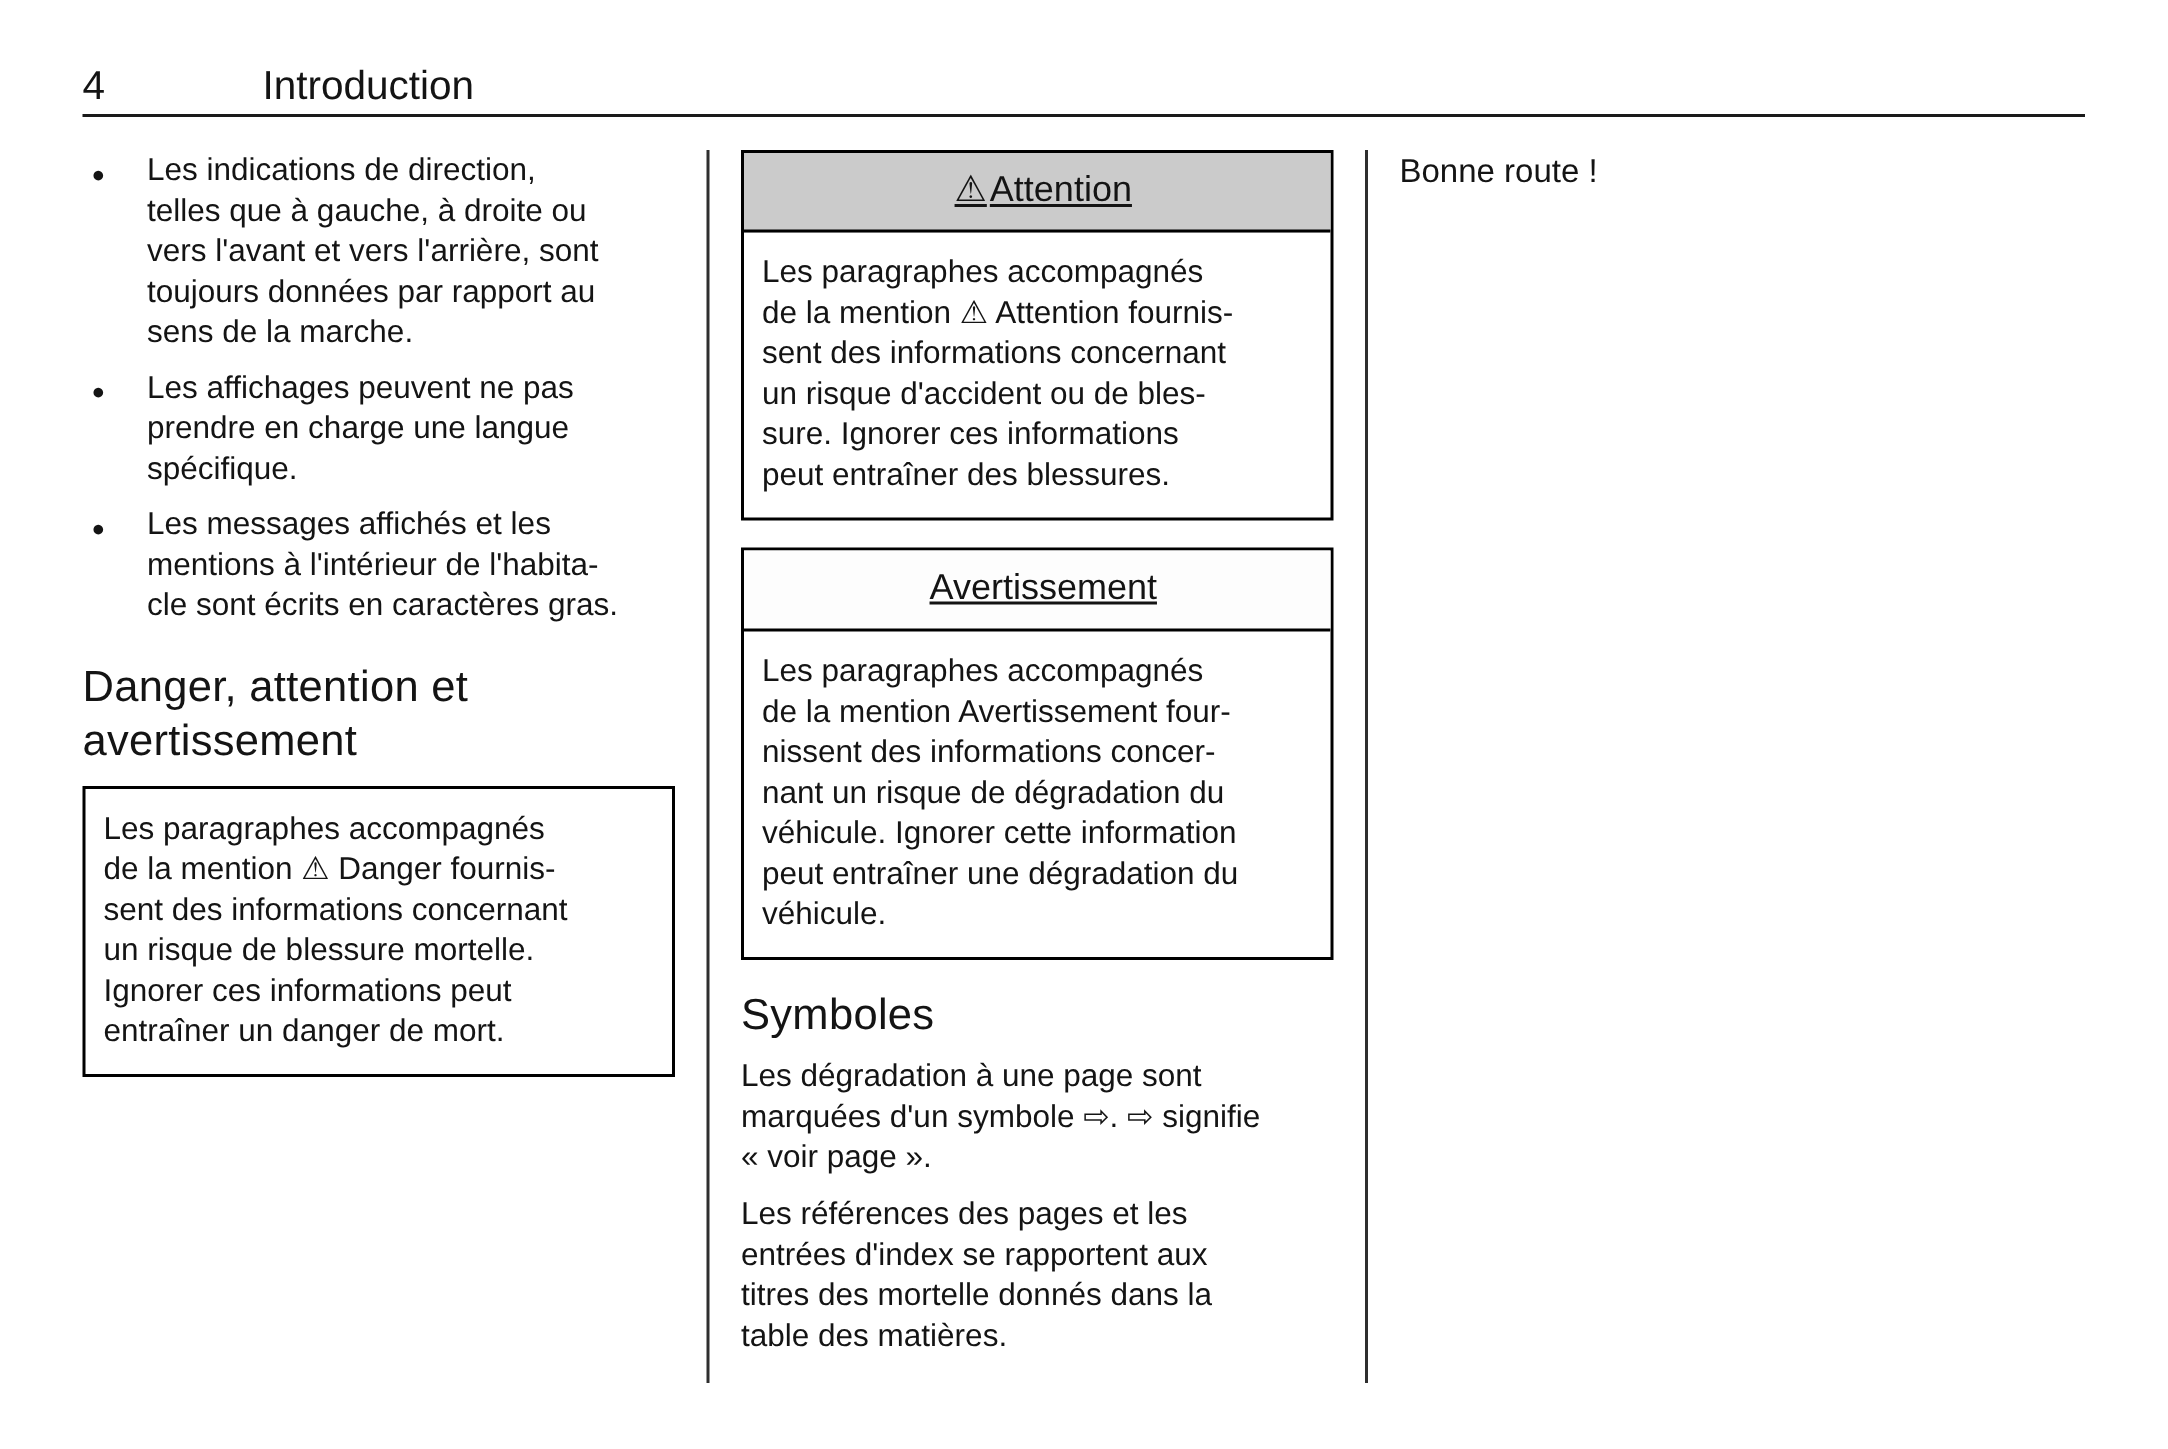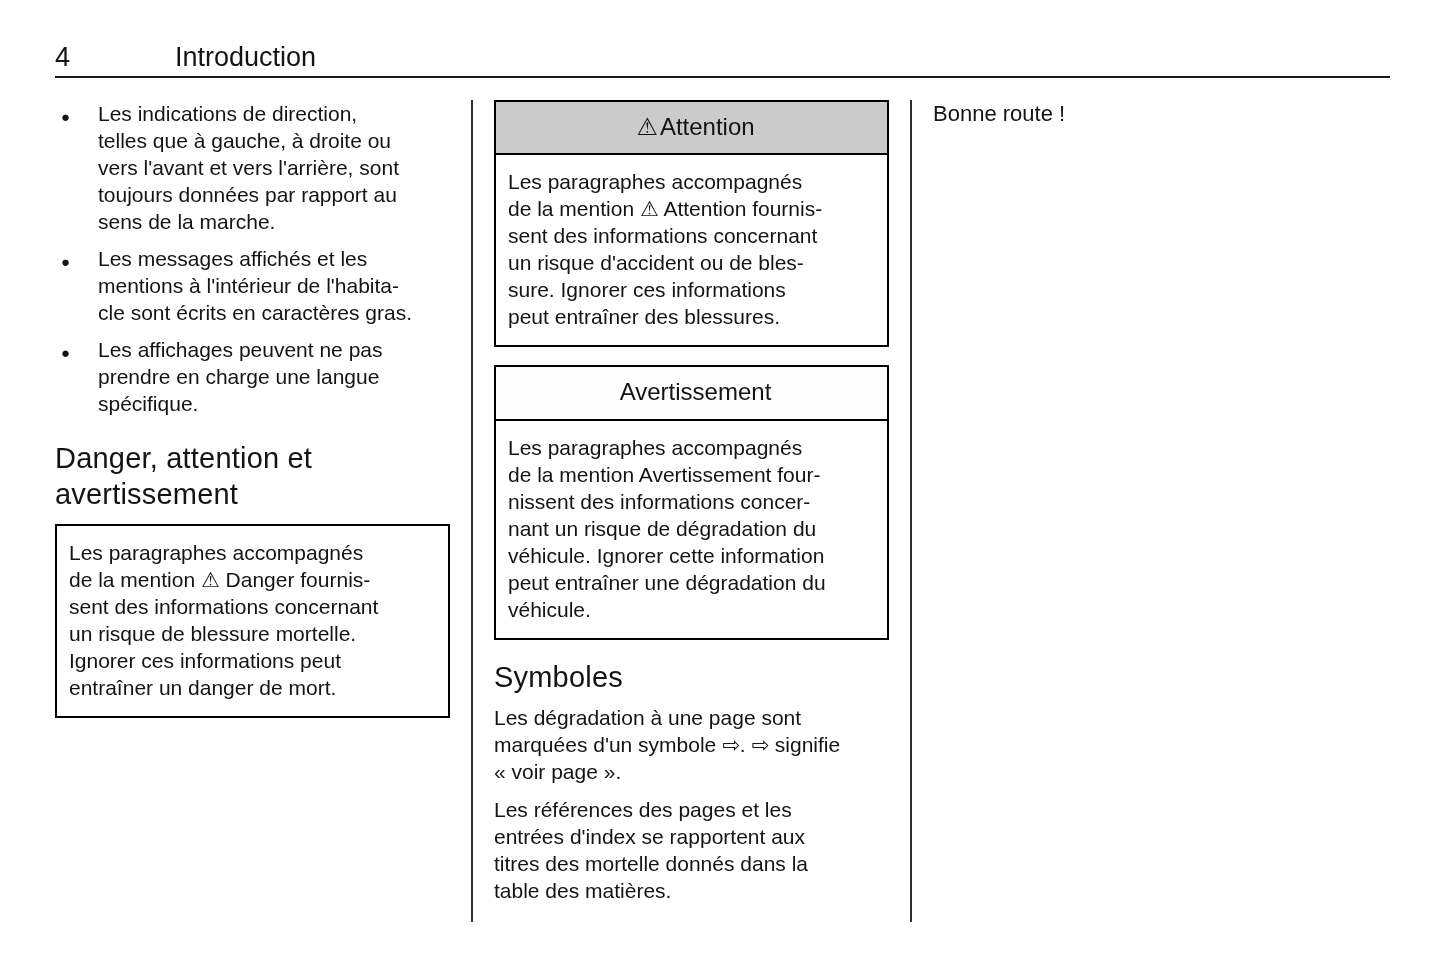--- a/index.html
+++ b/index.html
@@ -85,20 +85,21 @@
     border: 2px solid #000000;
     margin: 0 0 18px 0;
     background: #ffffff;
   }
   .warn-box-header {
     border-bottom: 2px solid #000000;
     text-align: center;
     font-size: 24px;
     padding: 12px 4px 13px 12px;
     line-height: 1.1;
+    text-decoration: underline;
   }
   .warn-box-header.gray { background: #cbcbcb; }
   .warn-box-header.white { background: #fdfdfd; }
   .warn-icon { margin-right: 2px; }
   .warn-box-body {
     padding: 13px 10px 15px 12px;
   }
   .symbols-heading {
     font-size: 29px;
     line-height: 34px;
@@ -124,26 +125,26 @@
 
 <main class="columns">
 
   <section class="col1">
     <ul class="bullet-list">
       <li class="body-text">Les indications de direction,
 telles que à gauche, à droite ou
 vers l'avant et vers l'arrière, sont
 toujours données par rapport au
 sens de la marche.</li>
+      <li class="body-text">Les affichages peuvent ne pas
+prendre en charge une langue
+spécifique.</li>
       <li class="body-text">Les messages affichés et les
 mentions à l'intérieur de l'habita-
 cle sont écrits en caractères gras.</li>
-      <li class="body-text">Les affichages peuvent ne pas
-prendre en charge une langue
-spécifique.</li>
     </ul>
     <h2 class="section-heading">Danger, attention et
 avertissement</h2>
     <div class="warn-box">
       <div class="warn-box-body body-text">Les paragraphes accompagnés
 de la mention ⚠︎ Danger fournis-
 sent des informations concernant
 un risque de blessure mortelle.
 Ignorer ces informations peut
 entraîner un danger de mort.</div>

